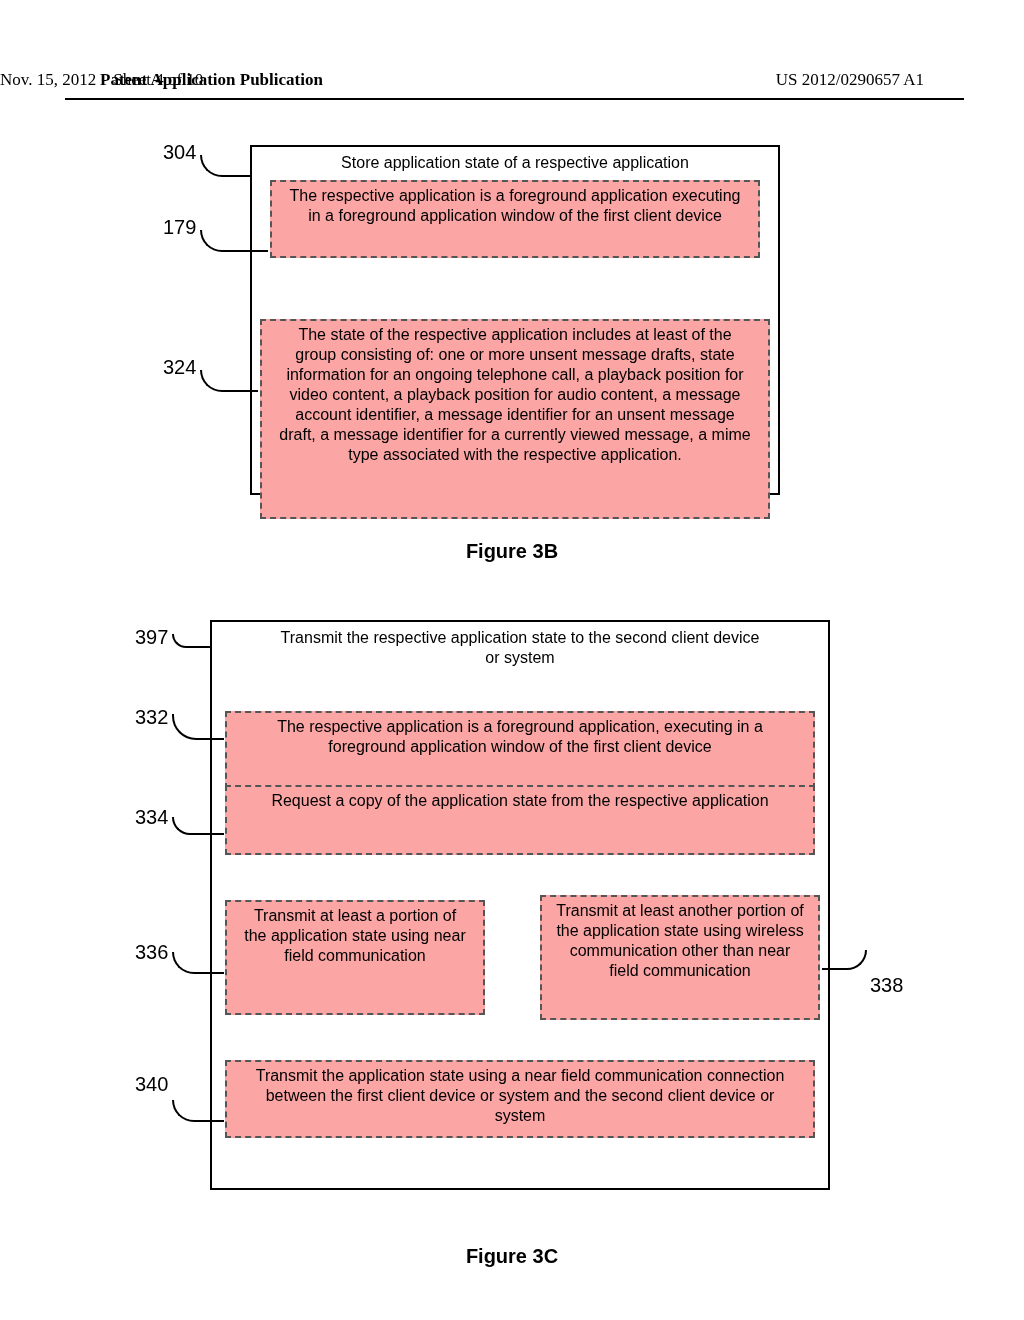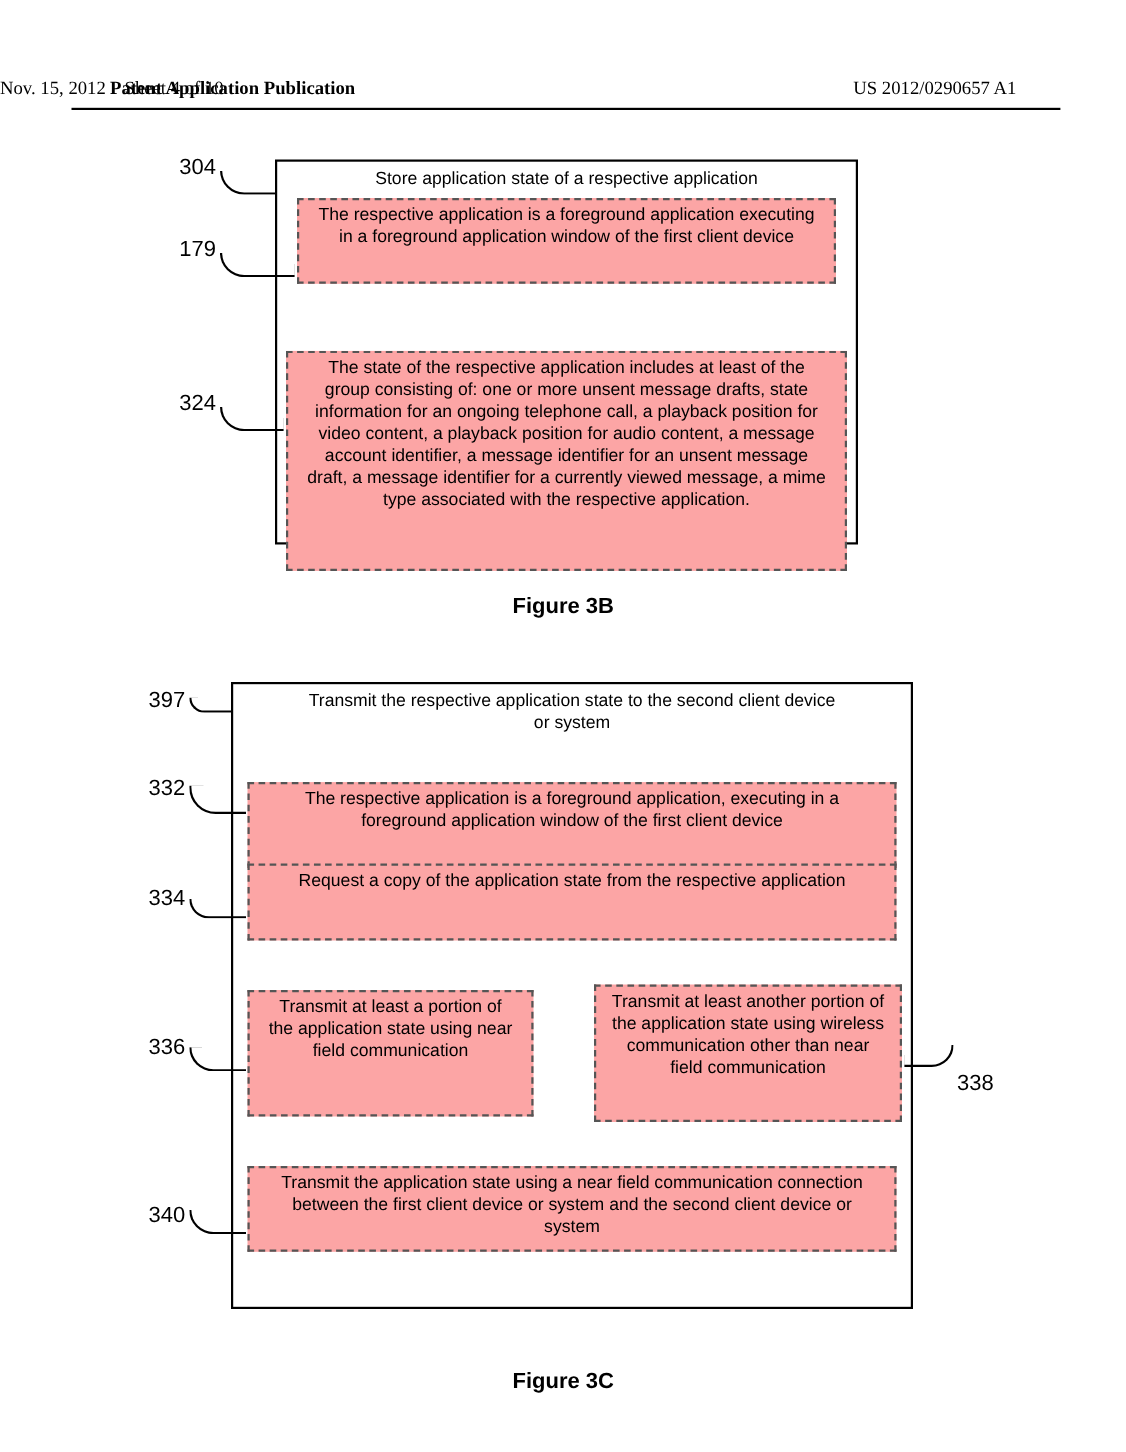--- a/index.html
+++ b/index.html
@@ -166,20 +166,20 @@
 
   <div class="callout" style="top:85px; left:135px;">332</div>
   <div class="lead" style="top:94px; left:172px; width:52px; height:26px;"></div>
 
   <div class="callout" style="top:185px; left:135px;">334</div>
   <div class="lead" style="top:197px; left:172px; width:52px; height:18px;"></div>
 
   <div class="callout" style="top:320px; left:135px;">336</div>
   <div class="lead" style="top:332px; left:172px; width:52px; height:22px;"></div>
 
-  <div class="callout" style="top:473px; left:135px;text-align:right;">340</div>
+  <div class="callout" style="top:452px; left:135px;text-align:right;">340</div>
   <div class="lead" style="top:480px; left:172px; width:52px; height:22px;"></div>
 
   <div class="callout" style="top:316px; left:870px;margin-top:37px;">338</div>
   <div class="lead r" style="top:330px; left:822px; width:45px; height:20px;"></div>
 </div>
 
 <div id="cap3c" class="fig-caption">Figure 3C</div>
 
 </body></html>

